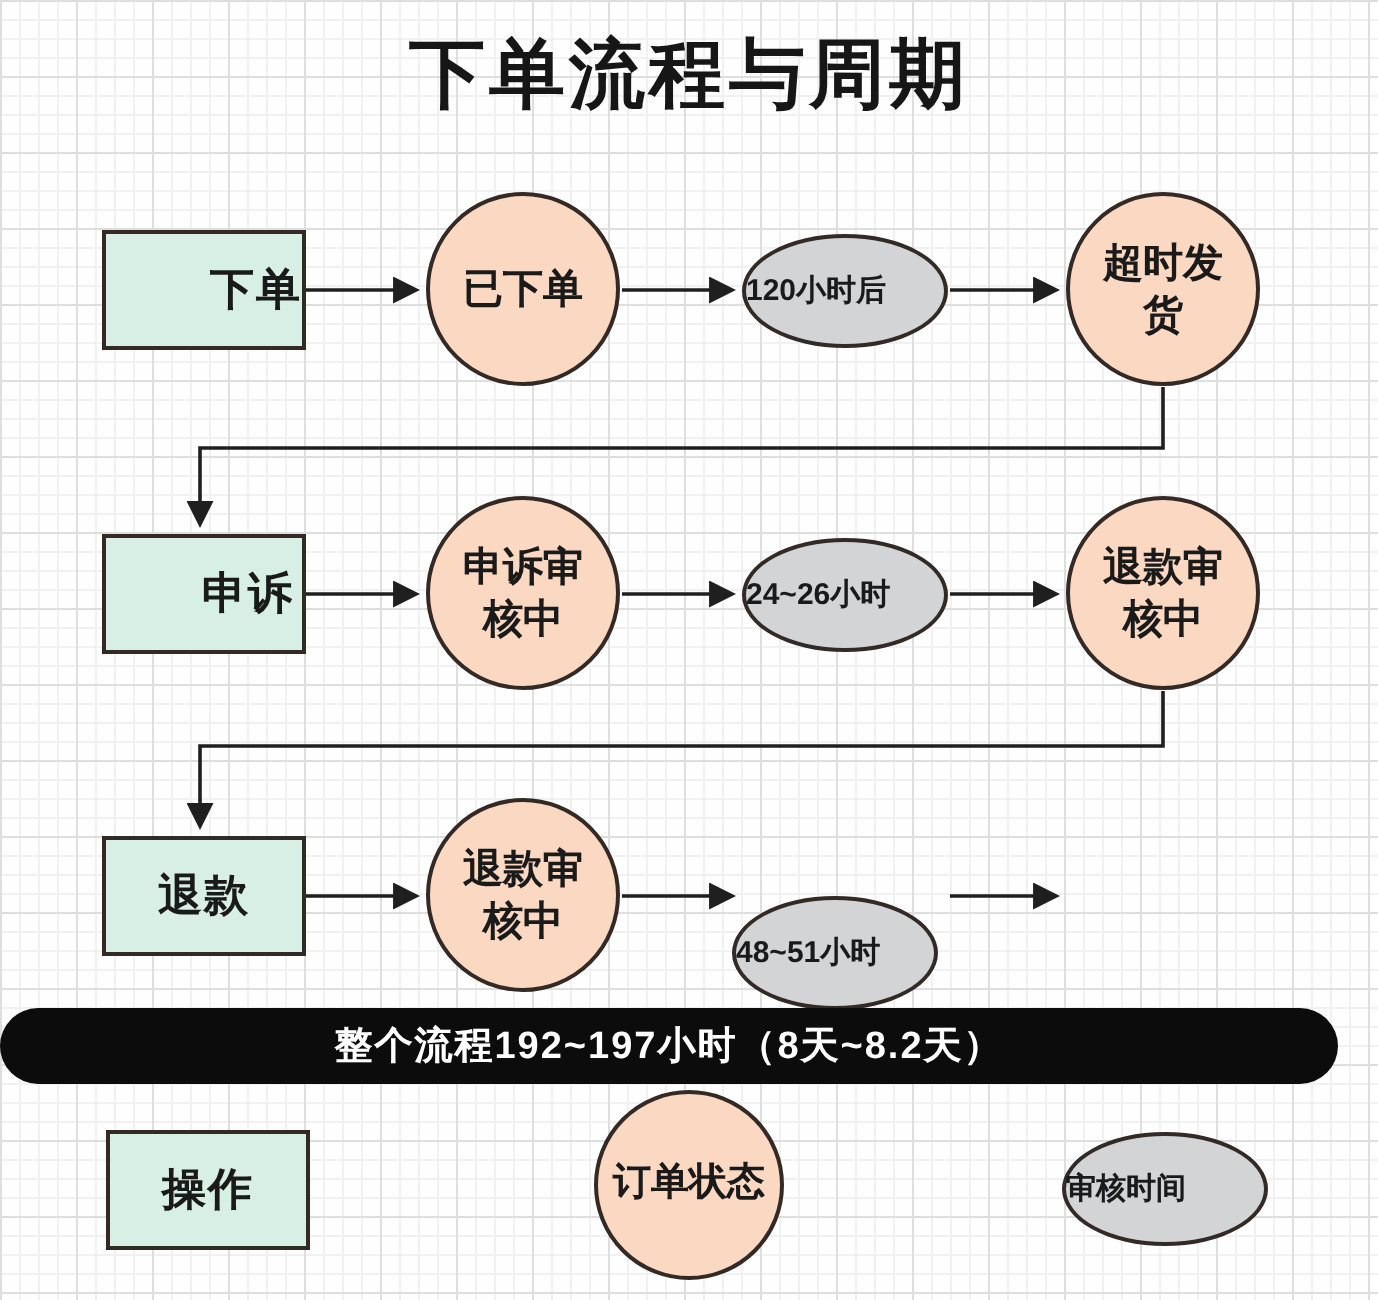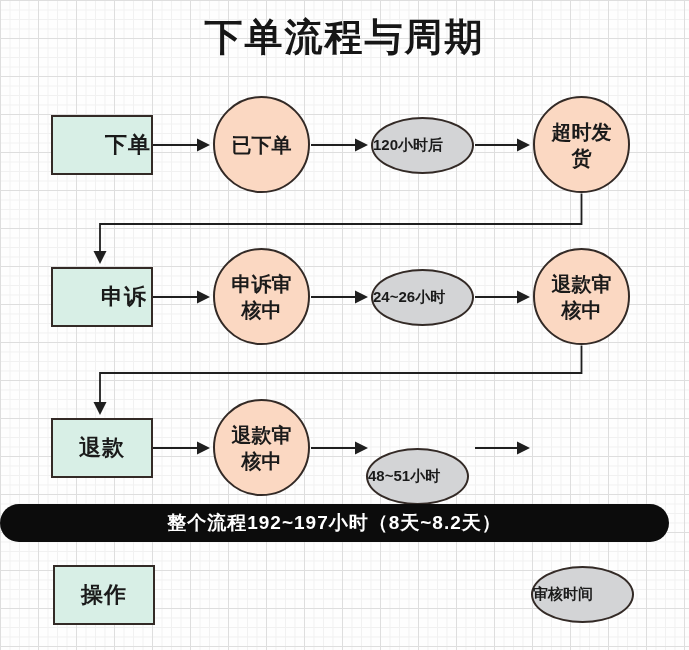--- a/index.html
+++ b/index.html
@@ -169,17 +169,20 @@
       <span>48~51小时</span>
     </div>
 
   <div class="banner">
       <span>整个流程192~197小时（8天~8.2天）</span>
     </div>
 
   <div class="action-rect legend-rect">
       <span>操作</span>
     </div>
+  <div class="state-circle legend-circle">
+      <span>订单状态</span>
+    </div>
   <div class="time-ellipse legend-ellipse">
       <span>审核时间</span>
     </div>
 
 </div>
 
 </body></html>

